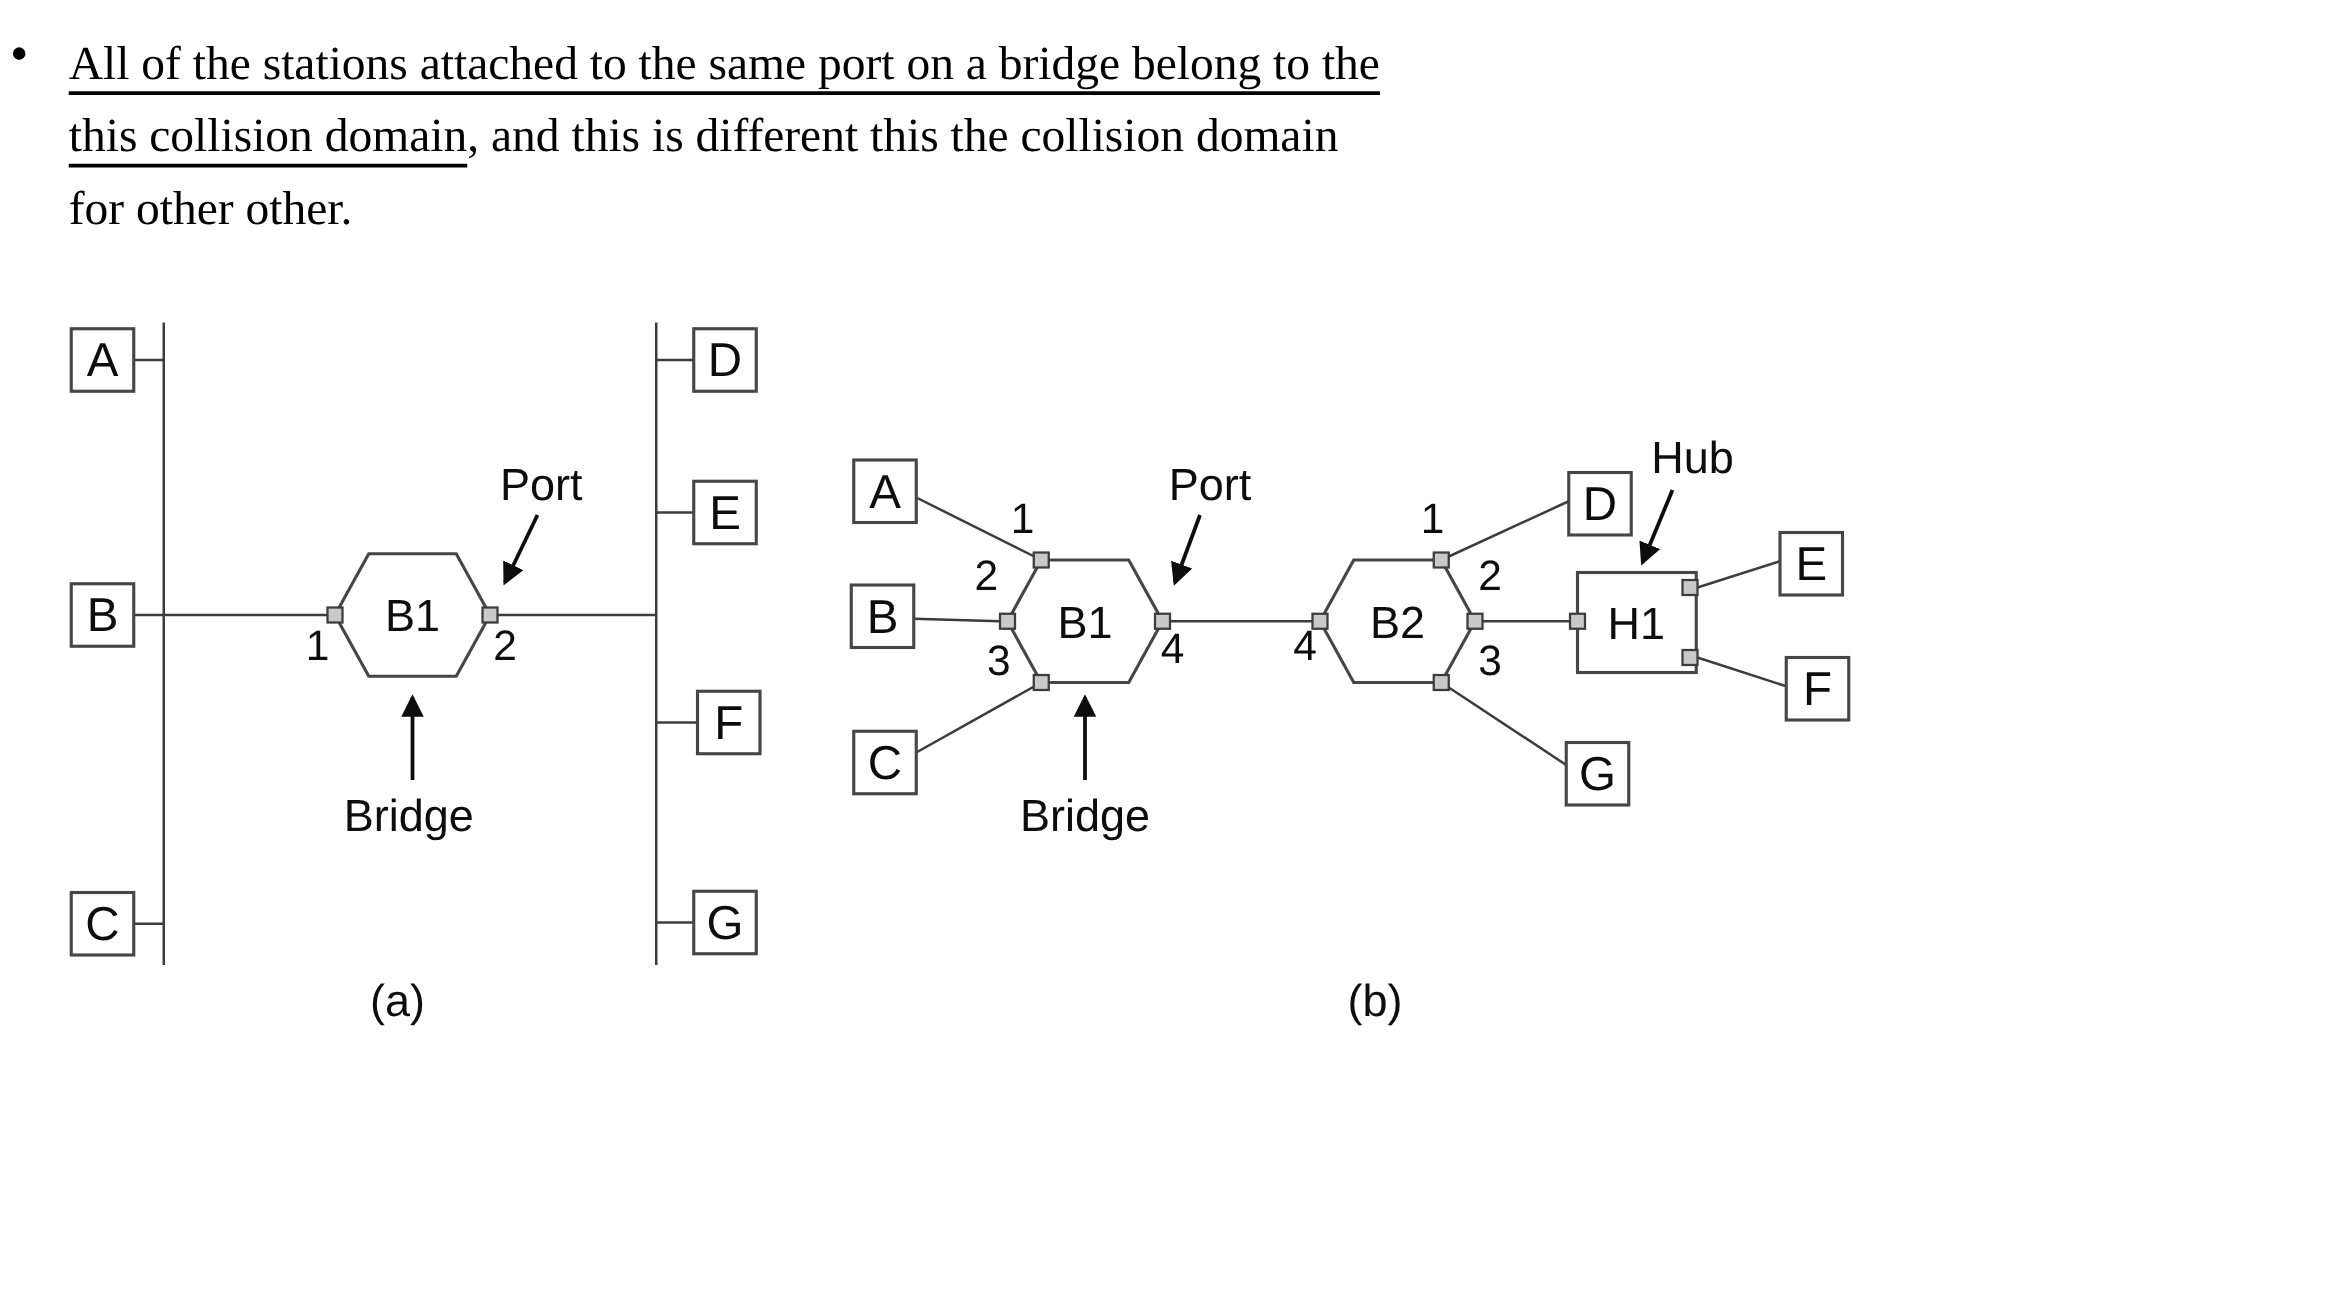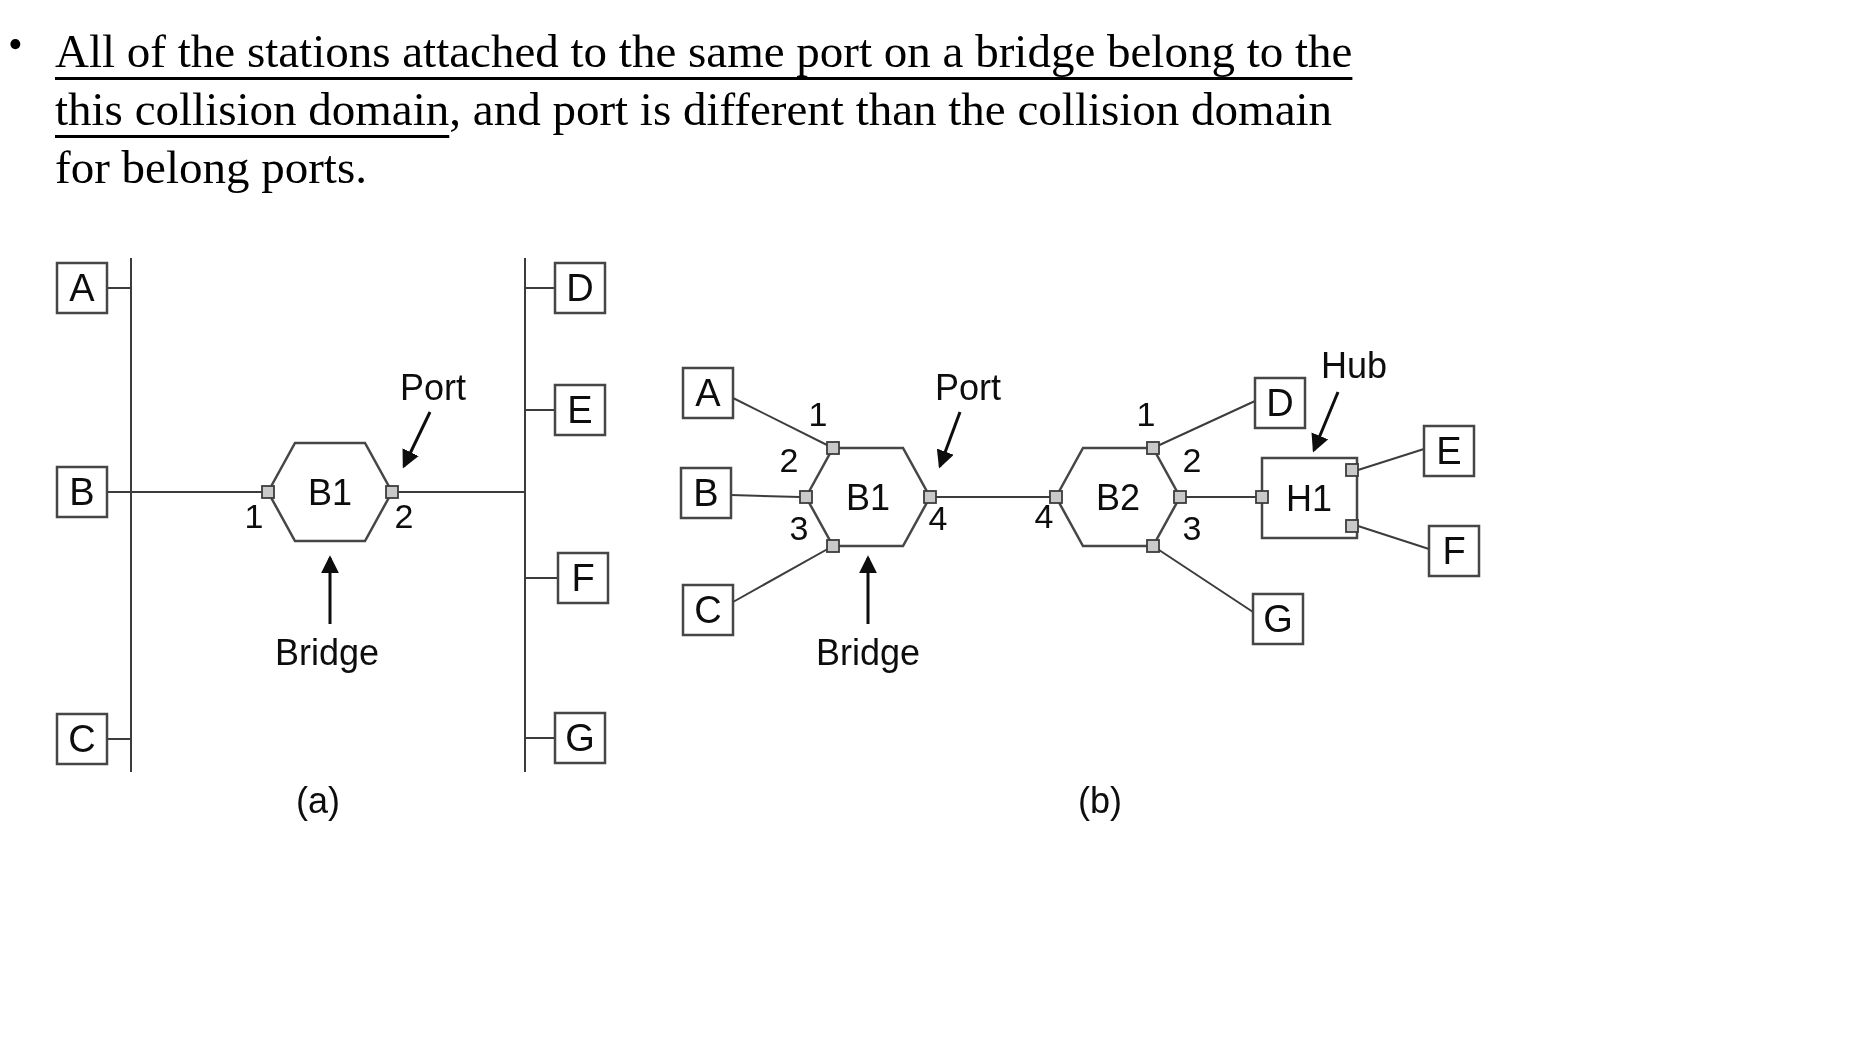--- a/index.html
+++ b/index.html
@@ -1,19 +1,19 @@
 <!DOCTYPE html>
 <html><head>
 <meta charset="utf-8">
 <style>
   html,body{margin:0;padding:0;}
   body{width:1872px;height:1042px;background:#ffffff;position:relative;overflow:hidden;font-family:"Liberation Sans",sans-serif;}
   .page{position:absolute;inset:0;background:#ffffff;}
   .bullet-marker{position:absolute;left:8px;top:20px;font-family:"Liberation Serif",serif;font-size:42px;color:#000;}
-  .text-block{position:absolute;left:55px;top:22px;width:1760px;font-family:"Liberation Serif",serif;font-size:47px;line-height:58px;color:#000;}
+  .text-block{position:absolute;left:55px;top:22px;width:1760px;font-family:"Liberation Serif",serif;font-size:38px;line-height:58px;color:#000;}
   .text-line{white-space:nowrap;}
   .u{text-decoration:underline;text-decoration-thickness:3px;text-underline-offset:10px;}
   svg.diagram{position:absolute;left:0;top:0;}
   .wire{stroke:#3c3c3c;stroke-width:2;fill:none;}
   .box{fill:#ffffff;stroke:#464646;stroke-width:2.5;}
   .hex{fill:#ffffff;stroke:#464646;stroke-width:2.5;}
   .port{fill:#c9c9c9;stroke:#3c3c3c;stroke-width:1.8;}
   svg text{font-family:"Liberation Sans",sans-serif;fill:#0d0d0d;}
   .station-label{font-size:38px;text-anchor:middle;}
   .node-label{font-size:36px;text-anchor:middle;}
@@ -24,22 +24,22 @@
 </style>
 </head>
 <body>
 
 <div class="page">
 
   <span class="bullet-marker">•</span>
 
   <div class="text-block">
     <div class="text-line"><span class="u">All of the stations attached to the same port on a bridge belong to the</span></div>
-    <div class="text-line"><span class="u">this collision domain</span><span>, and port is different than the collision domain</span></div>
-    <div class="text-line"><span>for belong ports.</span></div>
+    <div class="text-line"><span class="u">this collision domain</span><span>, and this is different this the collision domain</span></div>
+    <div class="text-line"><span>for other other.</span></div>
   </div>
 
   <svg class="diagram" width="1872" height="1042" viewBox="0 0 1872 1042">
     <defs>
       <marker id="arrowhead" viewBox="0 0 10 10" refX="8.5" refY="5" markerWidth="6" markerHeight="6" orient="auto-start-reverse">
         <path d="M0,0 L10,5 L0,10 z" fill="#0d0d0d"></path>
       </marker>
     </defs>
 
     <g>

